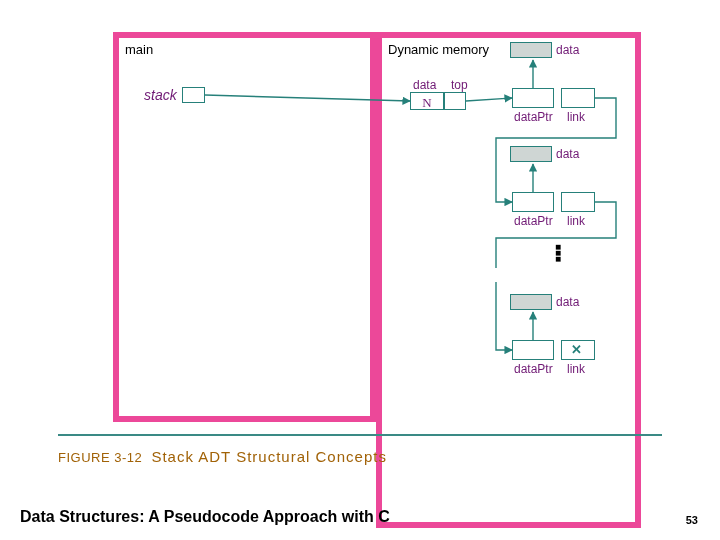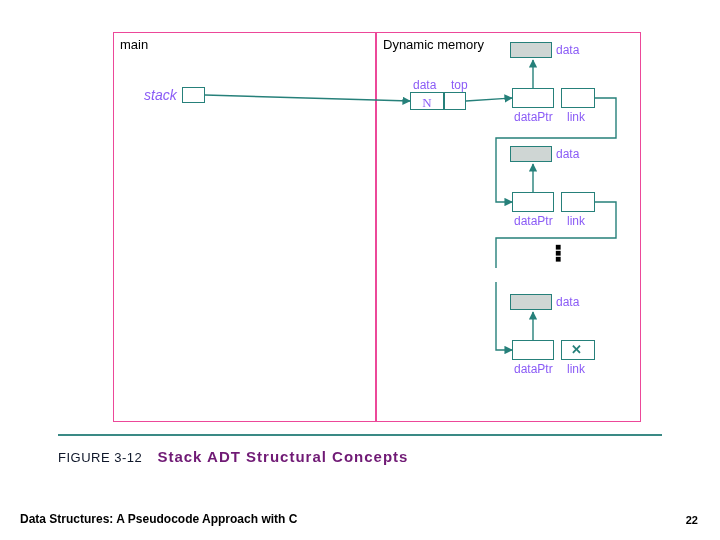--- a/index.html
+++ b/index.html
@@ -1,49 +1,49 @@
 <!DOCTYPE html>
 <html><head>
 <meta charset="utf-8">
 <style>
   * { box-sizing: border-box; margin: 0; padding: 0; }
   html, body { width: 720px; height: 540px; background: #fff; font-family: Arial, Helvetica, sans-serif; position: relative; overflow: hidden; }
 
   .canvas { position: absolute; left: 0; top: 0; width: 720px; height: 540px; }
 
   
-  .panel { position: absolute; border: 1px solid #ec4899; background: #fff; }
+  .panel { position: absolute; border: 6px solid #ec4899; background: #fff; }
   .panel.main { left: 113px; top: 32px; width: 263px; height: 390px; }
-  .panel.dyn  { left: 376px; top: 32px; width: 265px; height: 390px; }
+  .panel.dyn  { left: 376px; top: 32px; width: 265px; height: 496px; }
   .panel-title { position: absolute; top: 4px; left: 6px; font-size: 13px; color: #000; font-family: Arial, sans-serif; }
 
   
   .box { position: absolute; border: 1px solid #26807a; background: #fff; }
   .box.shade { background: #cfd6d4; }
-  .label { position: absolute; font-size: 12px; color: #8b5cf6; font-family: Arial, sans-serif; }
+  .label { position: absolute; font-size: 12px; color: #701a75; font-family: Arial, sans-serif; }
   .label.big { font-size: 14px; font-style: italic; }
   .label.serif { font-family: "Times New Roman", Times, serif; font-size: 13px; }
 
   
   svg.lines { position: absolute; left:0; top:0; width:720px; height:540px; pointer-events:none; }
 
   
   .vdots { position: absolute; font-size: 10px; line-height: 6px; color: #000; letter-spacing: 0; }
 
   
   .xmark { position: absolute; font-size: 13px; color: #26807a; font-weight: bold; }
 
   
   .hr { position: absolute; left: 58px; top: 434px; width: 604px; height: 0; border-top: 2px solid #3a8a85; }
   .fig-line { position: absolute; left: 58px; top: 448px; font-size: 15px; color: #888; font-family: Arial, sans-serif; letter-spacing: 1px; }
-  .fig-line .fignum { font-weight: normal; color: #0f172a; font-size: 13px; letter-spacing: 0.5px; margin-right: 10px; text-align: right; }
-  .fig-line .figtitle { font-family: Arial, sans-serif; font-weight: 700; color: #701a75; }
+  .fig-line .fignum { font-weight: normal; color: #a16207; font-size: 13px; letter-spacing: 0.5px; margin-right: 4px; text-align: right; }
+  .fig-line .figtitle { font-family: Arial, sans-serif; font-weight: 400; color: #a16207; }
 
   
-  .footer-left { position: absolute; left: 20px; bottom: 14px; font-size: 12px; font-weight: bold; font-family: Arial, sans-serif; }
+  .footer-left { position: absolute; left: 20px; bottom: 14px; font-size: 16px; font-weight: bold; font-family: Arial, sans-serif; }
   .footer-right { position: absolute; right: 22px; bottom: 14px; font-size: 11px; font-weight: bold; font-family: Arial, sans-serif; }
 </style>
 </head>
 <body>
 
 <div class="canvas">
 
   <div class="panel main">
     <span class="panel-title">main</span>
   </div>
@@ -112,15 +112,15 @@
     </g>
   </svg>
 
   <div class="hr"></div>
   <div class="fig-line">
     <span class="fignum">FIGURE 3-12</span>
     <span class="figtitle">Stack ADT Structural Concepts</span>
   </div>
 
   <div class="footer-left">Data Structures: A Pseudocode Approach with C</div>
-  <div class="footer-right">22</div>
+  <div class="footer-right">53</div>
 
 </div>
 
 </body></html>

